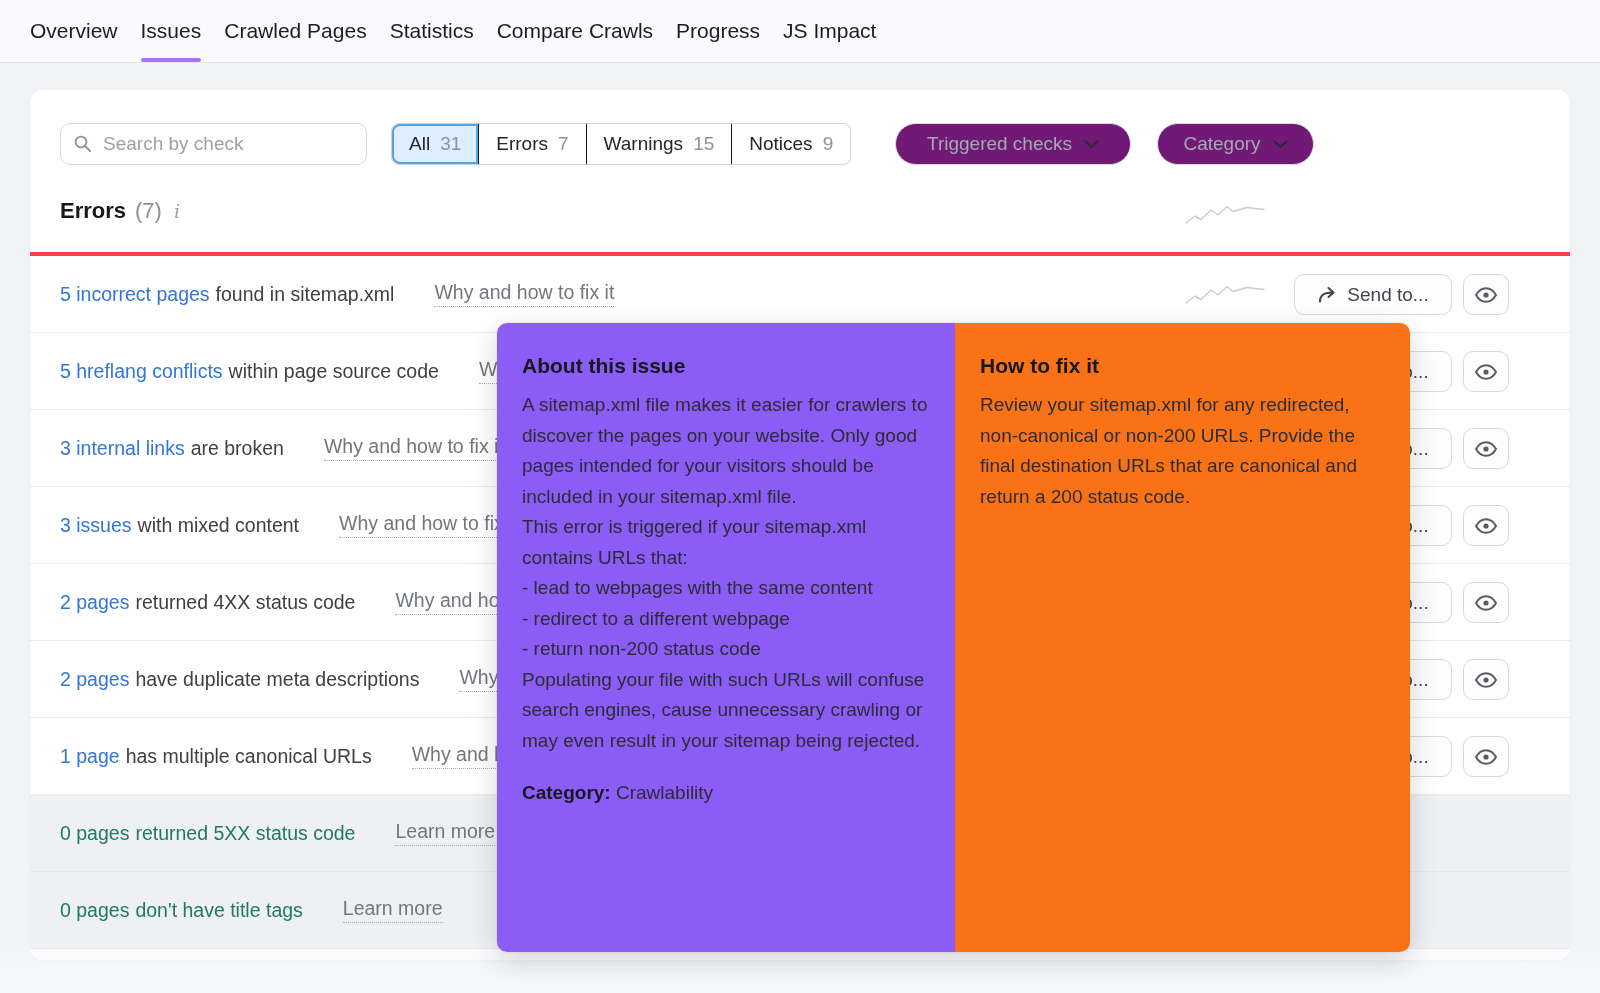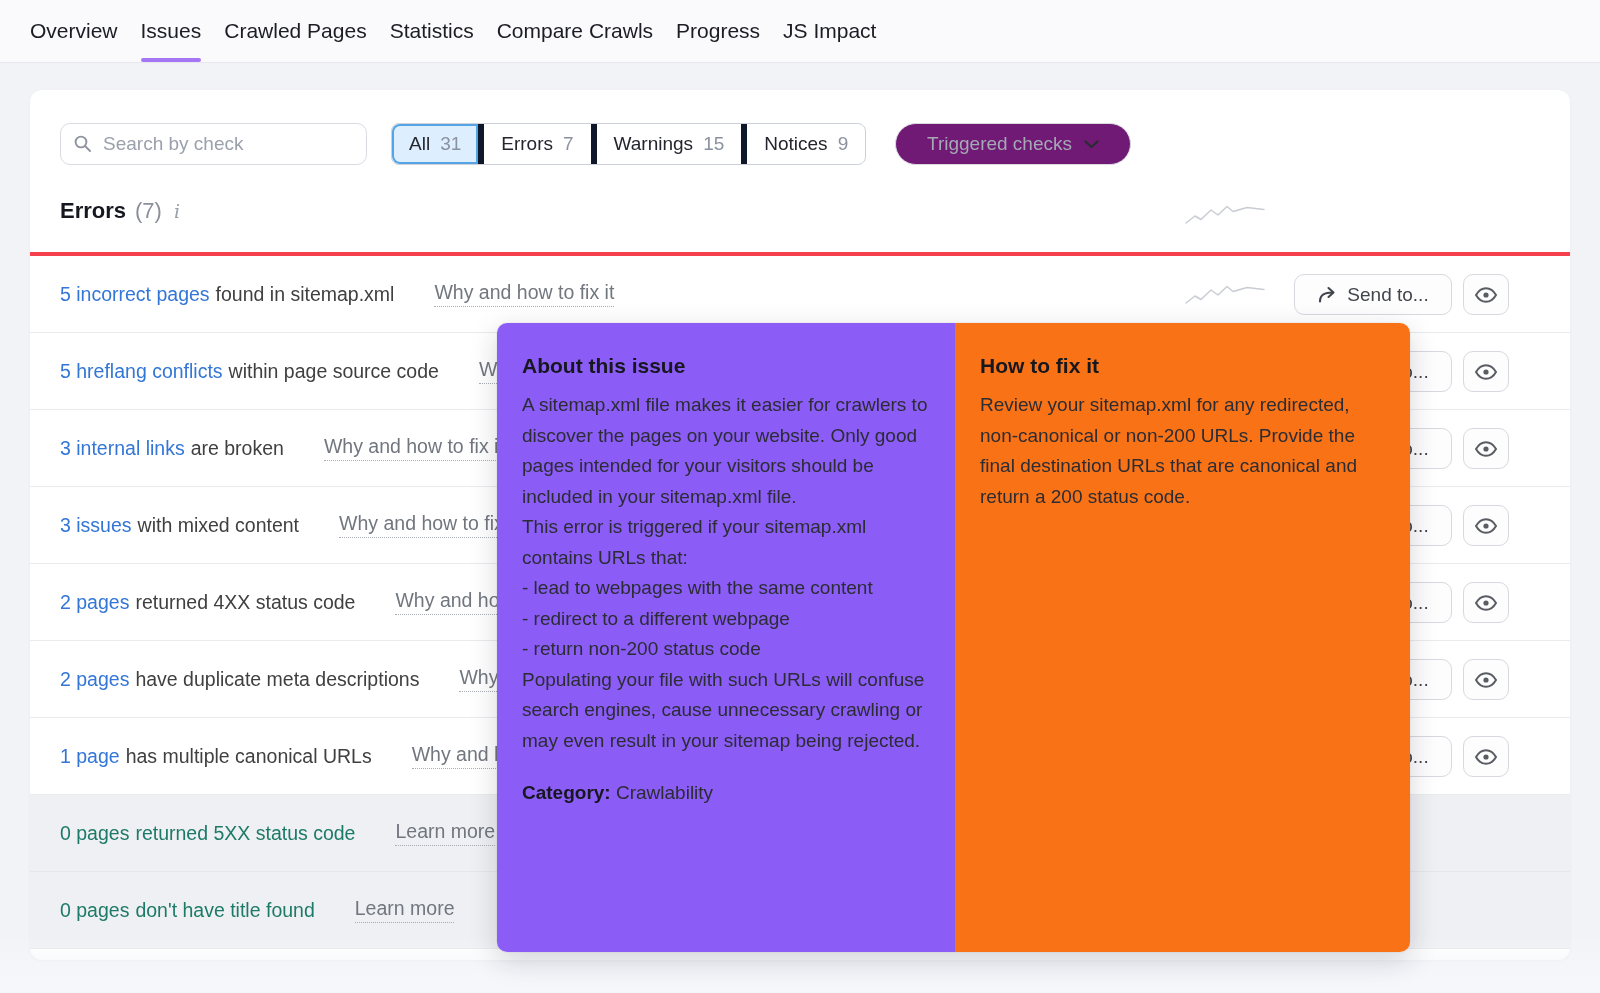--- a/index.html
+++ b/index.html
@@ -26,21 +26,21 @@
   .search-wrap { position:absolute; left:30px; top:33px; width:307px; height:42px; }
   .search-wrap input { width:100%; height:100%; border:1px solid #d9dbe1; border-radius:10px;
           padding:0 3px 0 42px; font-size:19px; color:#2b2c34; outline:none;
           font-family:inherit; background:#fff; }
   .search-wrap input::placeholder { color:#9aa0ac; }
   .search-icon { position:absolute; left:13px; top:11px; }
 
   .segments { position:absolute; left:361px; top:33px; height:42px; display:flex;
               border:1px solid #cdd2d8; border-radius:8px; background:#fff; }
   .seg { display:flex; align-items:center; gap:10px; padding:0 17px; font-size:19px;
-         color:#24252e; border-right:6px solid #0f172a; cursor:pointer; }
+         color:#24252e; border-right:1px solid #0f172a; cursor:pointer; }
   .seg:last-child { border-right:none; }
   .seg .count { color:#8b919e; }
   .seg.selected { background:#ddeffe; box-shadow:inset 0 0 0 2px #57a4e4;
                   border-radius:8px 0 0 8px; }
 
   .pill { position:absolute; top:33px; height:42px; border:1px solid #d9dbe1;
           border-radius:21px; background:#701a75; display:flex; align-items:center;
           justify-content:center; gap:12px; font-size:19px; color:#a4a9b5; cursor:pointer; }
   .pill.triggered { left:865px; width:236px; }
   .pill.category  { left:1127px; width:157px; }
@@ -153,20 +153,26 @@
           <span class="count">9</span>
         </div>
     </div>
 
     <div class="pill triggered">
       <span>Triggered checks</span>
       <svg width="15" height="9" viewBox="0 0 15 9">
         <polyline points="1.5,1.5 7.5,7 13.5,1.5" fill="none" stroke="#2a2b33" stroke-width="2.3" stroke-linecap="round" stroke-linejoin="round"></polyline>
       </svg>
     </div>
+    <div class="pill category">
+      <span>Category</span>
+      <svg width="15" height="9" viewBox="0 0 15 9">
+        <polyline points="1.5,1.5 7.5,7 13.5,1.5" fill="none" stroke="#2a2b33" stroke-width="2.3" stroke-linecap="round" stroke-linejoin="round"></polyline>
+      </svg>
+    </div>
 
     <div class="section-header">
       <span class="section-title">Errors</span>
       <span class="section-count">(7)</span>
       <span class="info-i">i</span>
     </div>
     <svg class="header-spark" width="80" height="26" viewBox="0 0 80 26">
       <polyline points="1,21 10,14 16,17.5 26,8 33,13 42,4.5 48,9.5 62,5.5 79,7.5" fill="none" stroke="#c9ccd3" stroke-width="1.5" stroke-linejoin="round" stroke-linecap="round"></polyline>
     </svg>
 
@@ -335,21 +341,21 @@
     </div>
   </div>
         <div class="row resolved">
     <span class="row-link">0 pages</span>
     <span class="row-rest">returned 5XX status code</span>
     <span class="row-action">Learn more</span>
 
   </div>
         <div class="row resolved">
     <span class="row-link">0 pages</span>
-    <span class="row-rest">don't have title found</span>
+    <span class="row-rest">don't have title tags</span>
     <span class="row-action">Learn more</span>
 
   </div>
       </div>
 
   </section>
 
   <div class="popup">
     <div class="popup-col popup-about">
       <h3>About this issue</h3>

